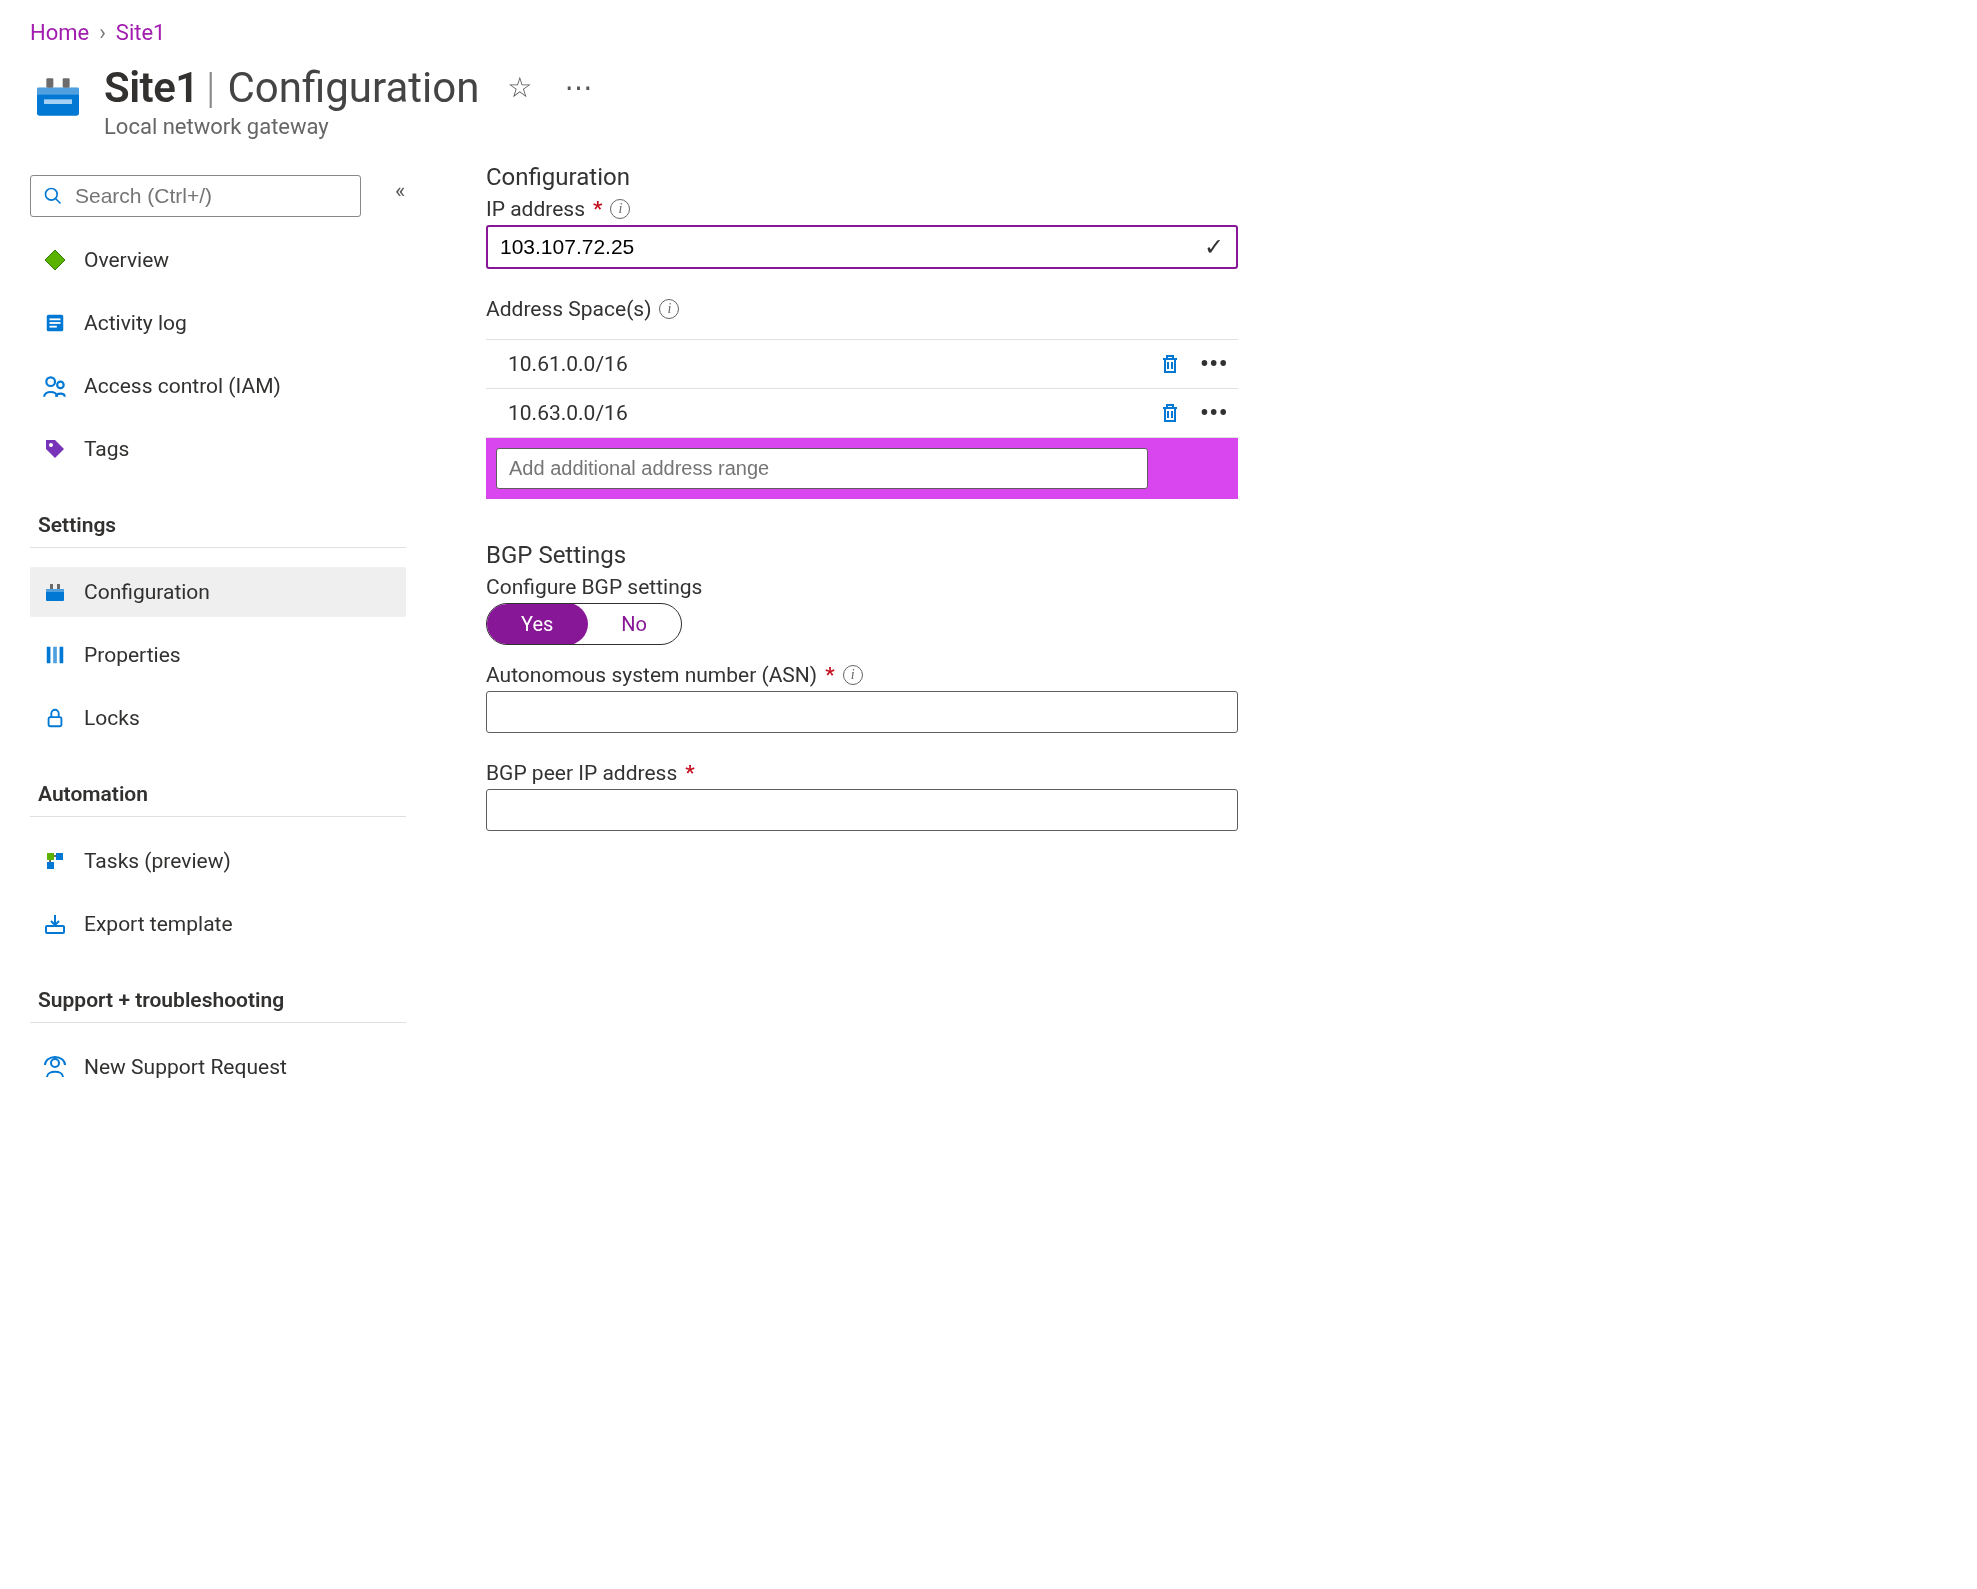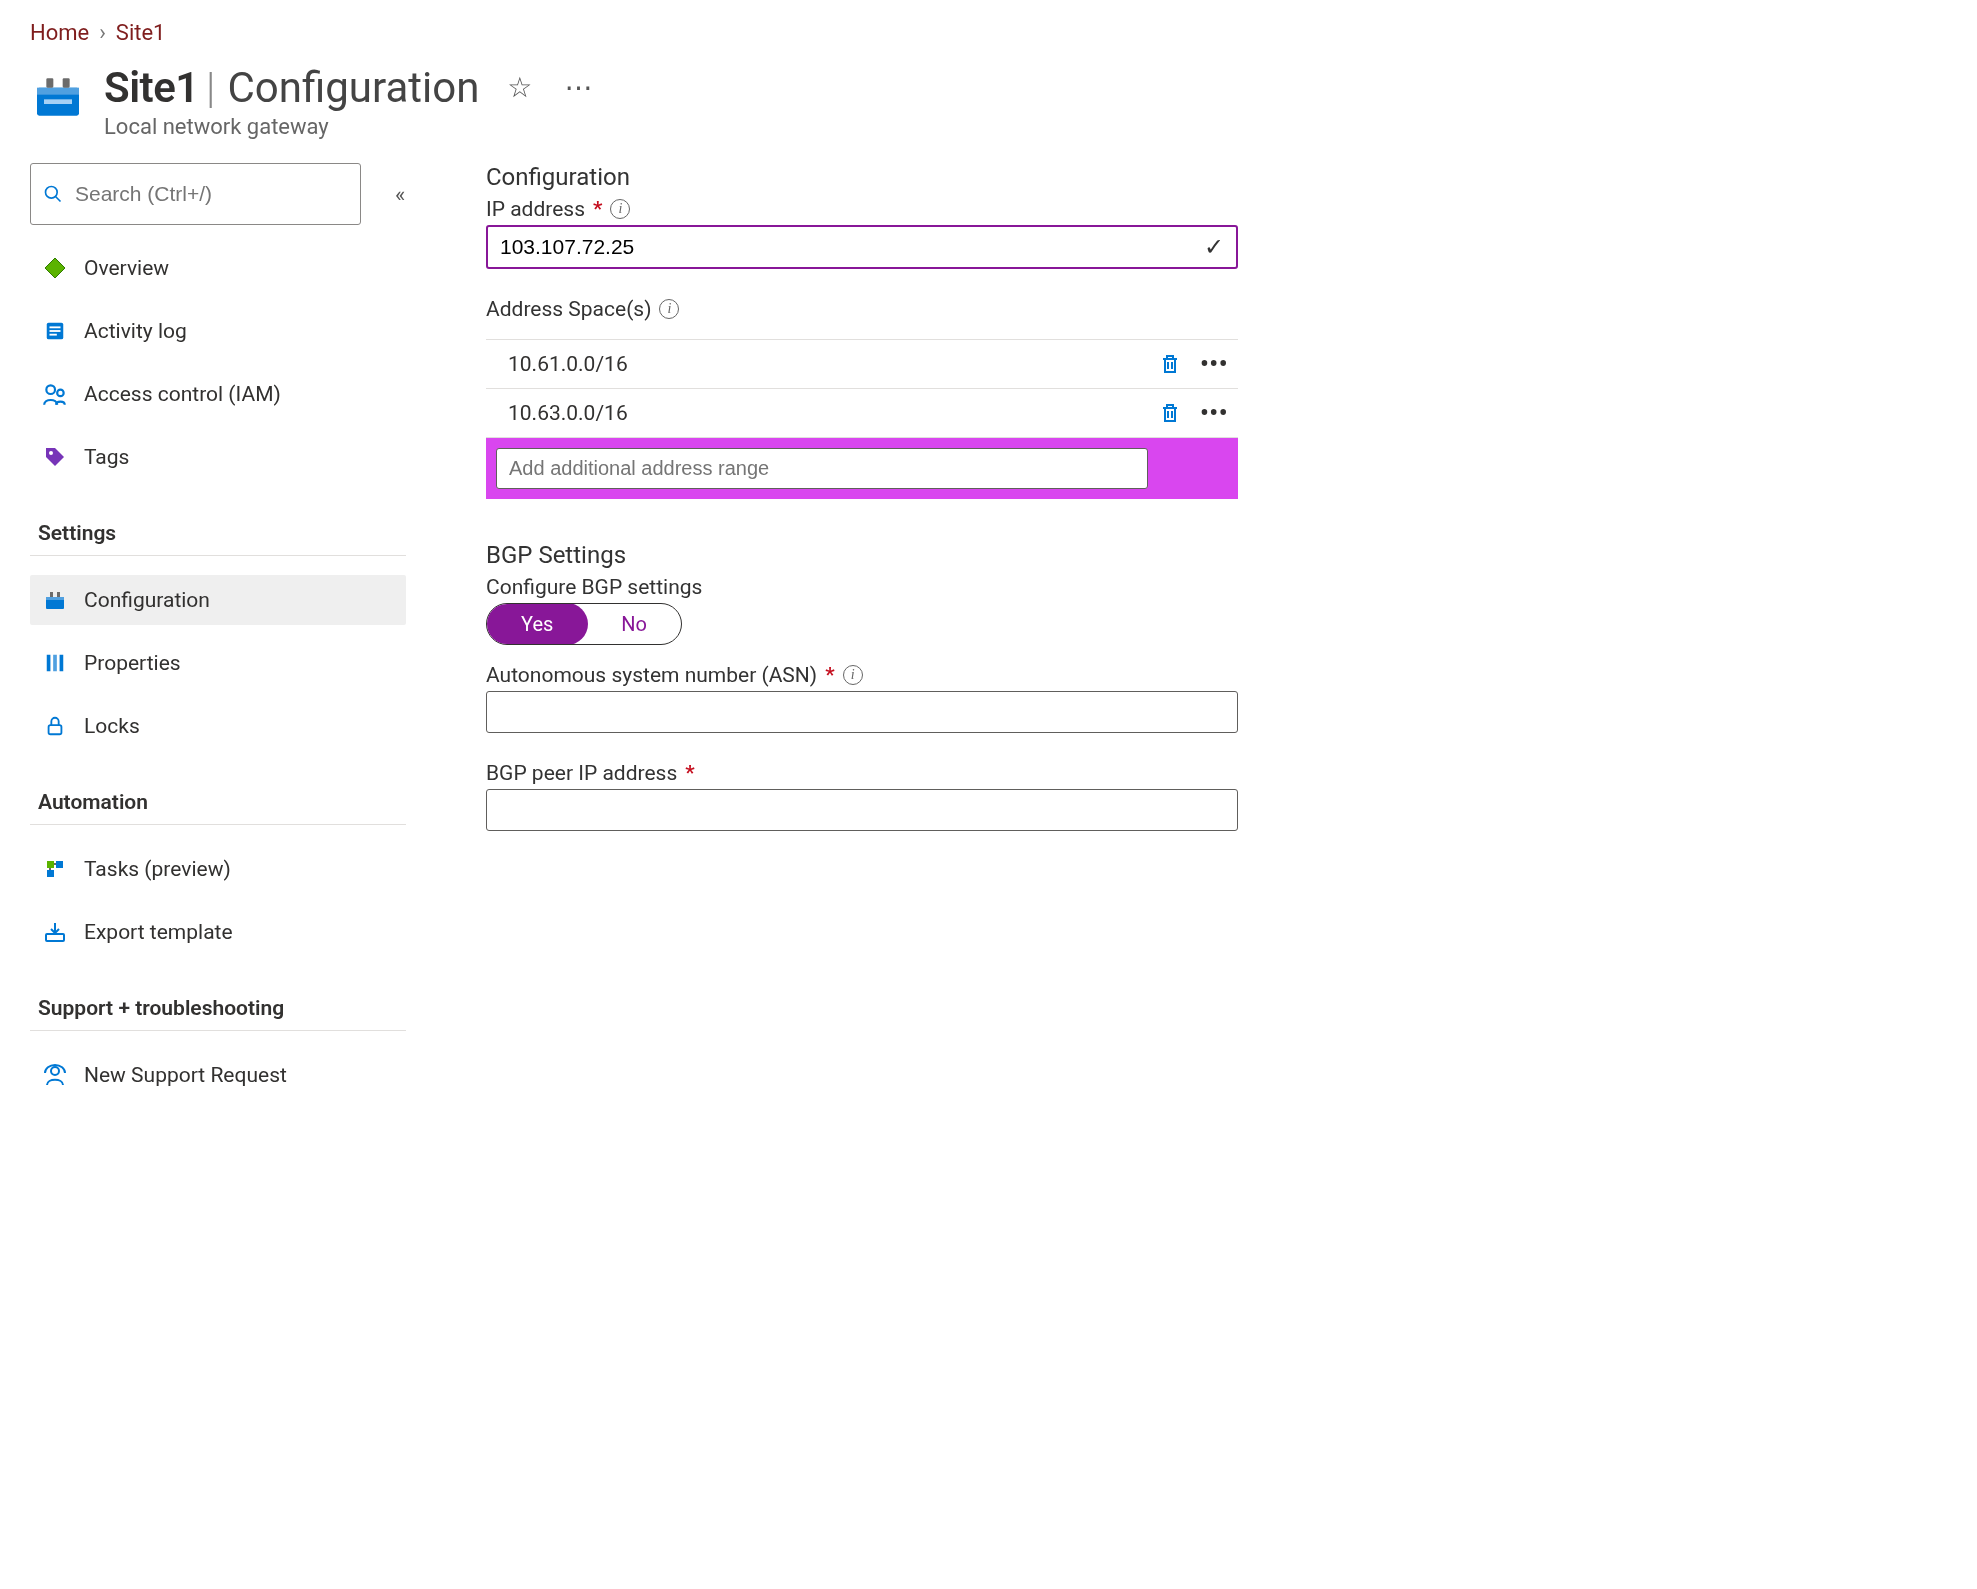--- a/index.html
+++ b/index.html
@@ -5,34 +5,34 @@
   * { box-sizing: border-box; }
   html, body {
     margin: 0; padding: 0;
     font-family: "Segoe UI", -apple-system, BlinkMacSystemFont, Roboto, Arial, sans-serif;
     font-size: 21px;
     color: #323130;
     background: #fff;
   }
   .page { padding: 20px 30px 40px 30px; }
   .breadcrumb { font-size: 22px; margin-bottom: 18px; display:flex; align-items:center; gap:10px; }
-  .breadcrumb a { color: #7f1d1d; text-decoration: none; }
+  .breadcrumb a { color: #a21caf; text-decoration: none; }
   .breadcrumb .sep { color: #777; }
   .header-row { display:flex; align-items:flex-start; gap:18px; margin-bottom:24px; }
   .resource-icon { width:56px; height:56px; margin-top:6px; flex:0 0 56px; }
   .title-block .title-line { display:flex; align-items:center; gap:24px; }
   .title-main { font-size: 42px; font-weight: 600; letter-spacing: -0.5px; }
   .title-sep { font-size: 42px; font-weight: 300; color: #888; margin:0 2px; }
   .title-sub { font-size: 42px; font-weight: 400; color: #444; }
   .subtitle { font-size: 22px; color: #666; margin-top:2px; }
   .star, .dots { color:#555; font-size:28px; line-height:1; padding:4px; }
   .body { display:flex; gap: 0; }
   .sidebar { width: 400px; flex:0 0 400px; padding-right:24px; }
   .search-row { display:flex; align-items:center; gap:28px; margin-bottom:18px; }
-  .search-box { flex:1; display:flex; align-items:center; gap:10px; border:1px solid #8a8886; border-radius:3px; padding:17px 12px; }
+  .search-box { flex:1; display:flex; align-items:center; gap:10px; border:1px solid #8a8886; border-radius:3px; padding:7px 12px;margin-top:12px; }
   .search-box input { border:none; outline:none; font-size:21px; flex:1; background:transparent; }
   .collapse-chevron { color:#555; font-size:22px; padding:6px; }
   .menu { display:flex; flex-direction:column; gap:13px; }
   .menu-section-title { font-size:21px; font-weight:600; padding:0 8px; border-bottom:1.5px solid #e1dfdd; margin-top:26px; padding-bottom:10px; margin-bottom:6px; }
   .menu-item { display:flex; align-items:center; gap:16px; padding:12px 12px; font-size:21px; color:#323130; border-radius:2px; }
   .menu-item.active { background:#efefef; }
   .mi-icon { width:26px; height:26px; flex:0 0 26px; display:flex; align-items:center; justify-content:center; }
   .content { flex:1; padding-left: 28px; min-width:0; }
   .toolbar { display:flex; align-items:center; gap:32px; padding:6px 0 14px 0; border-bottom:1.5px solid #e1dfdd; margin-bottom:26px; }
   .tool-btn { display:flex; align-items:center; gap:10px; font-size:22px; color:#323130; }

